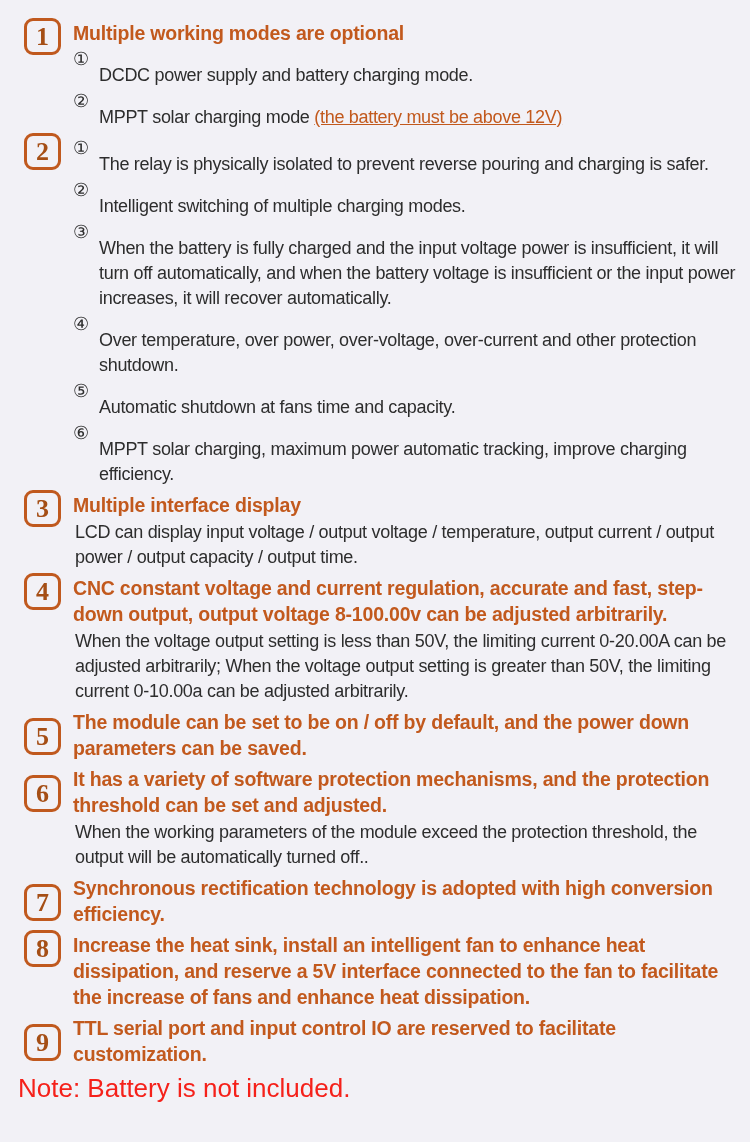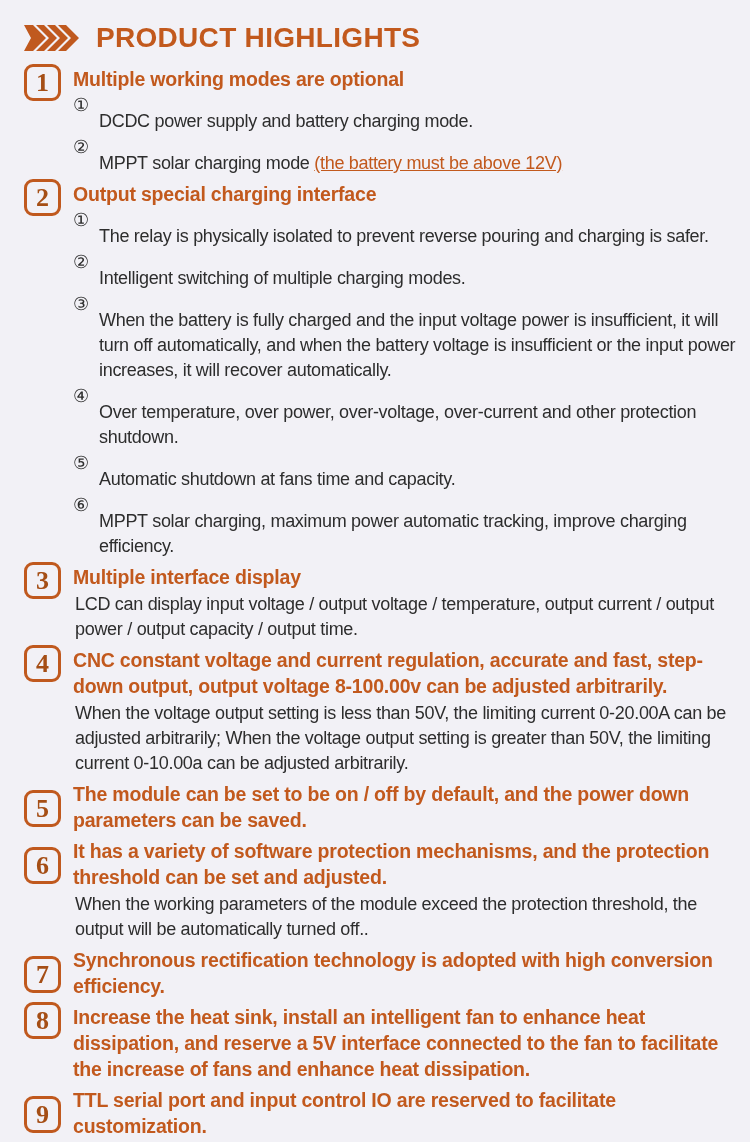--- a/index.html
+++ b/index.html
@@ -96,29 +96,20 @@
     font-size: 26px;
     line-height: 32px;
     color: #f5211a;
   }
 </style>
 </head>
 <body>
 
 <div class="page">
 
-  <div class="hdr">
-    <svg class="chev" width="56" height="26" viewBox="0 0 56 26" aria-hidden="true">
-      <polygon points="0,0 9,0 22,13 9,26 0,26 7,13" fill="#c0591e"></polygon>
-      <polygon points="12,0 20,0 33,13 20,26 12,26 25,13" fill="#c0591e"></polygon>
-      <polygon points="23,0 31,0 44,13 31,26 23,26 36,13" fill="#c0591e"></polygon>
-      <polygon points="34,0 42,0 55,13 42,26 34,26 47,13" fill="#c0591e"></polygon>
-    </svg>
-    <h1>PRODUCT HIGHLIGHTS</h1>
-  </div>
 
   <section class="item">
     <span class="badge">
         <span>1</span>
       </span>
     <div class="cnt">
       <h2 class="h">Multiple working modes are optional</h2>
       <div class="sub">
         <span class="mk">①</span>
         <span class="tx">DCDC power supply and battery charging mode.</span>
@@ -128,21 +119,20 @@
         <span class="tx"><span>MPPT solar charging mode </span><span class="hl">(the battery must be above 12V)</span></span>
       </div>
     </div>
   </section>
 
   <section class="item">
     <span class="badge">
         <span>2</span>
       </span>
     <div class="cnt">
-      <h2 class="h">Output special charging interface</h2>
       <div class="sub">
         <span class="mk">①</span>
         <span class="tx">The relay is physically isolated to prevent reverse pouring and charging is safer.</span>
       </div>
       <div class="sub">
         <span class="mk">②</span>
         <span class="tx">Intelligent switching of multiple charging modes.</span>
       </div>
       <div class="sub">
         <span class="mk">③</span>

